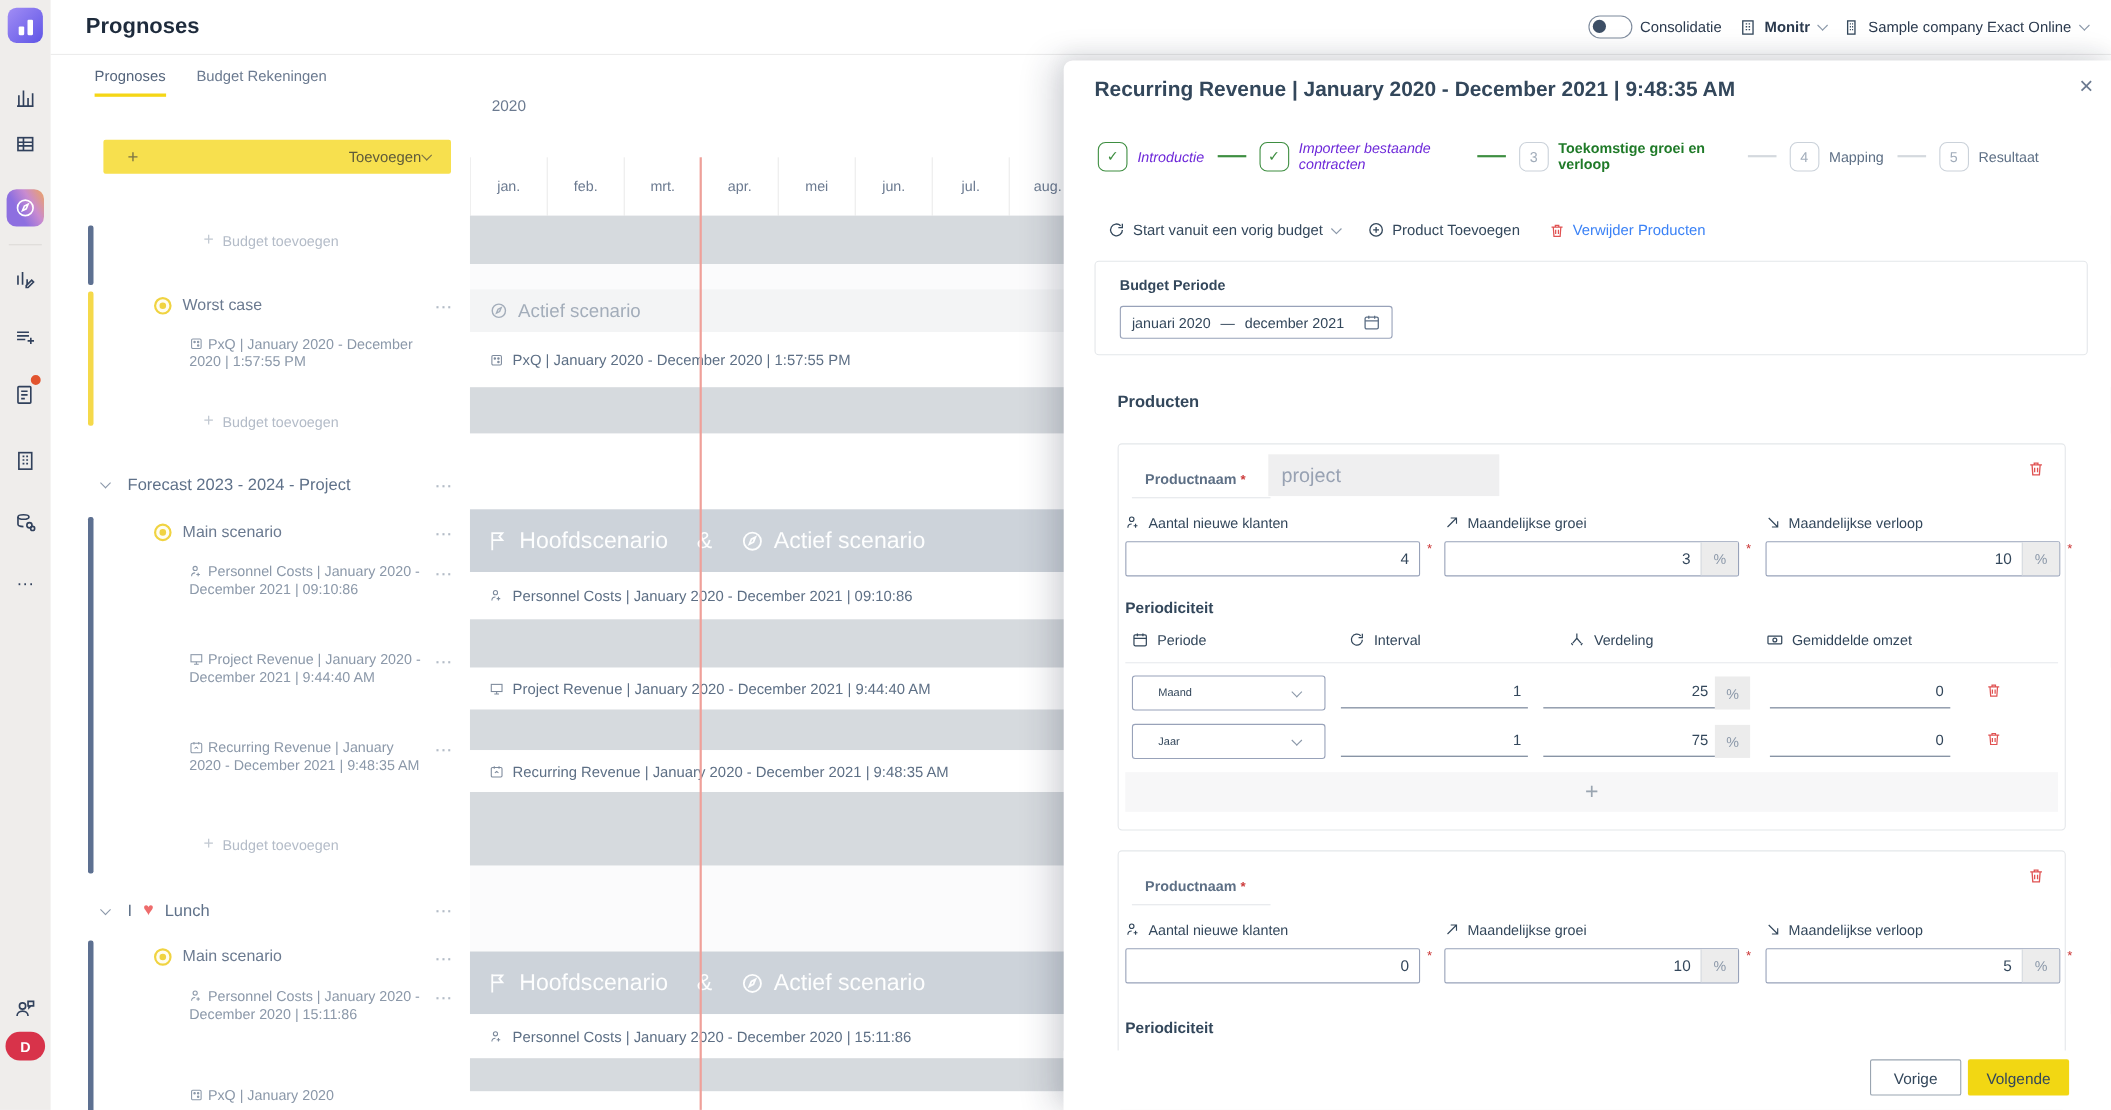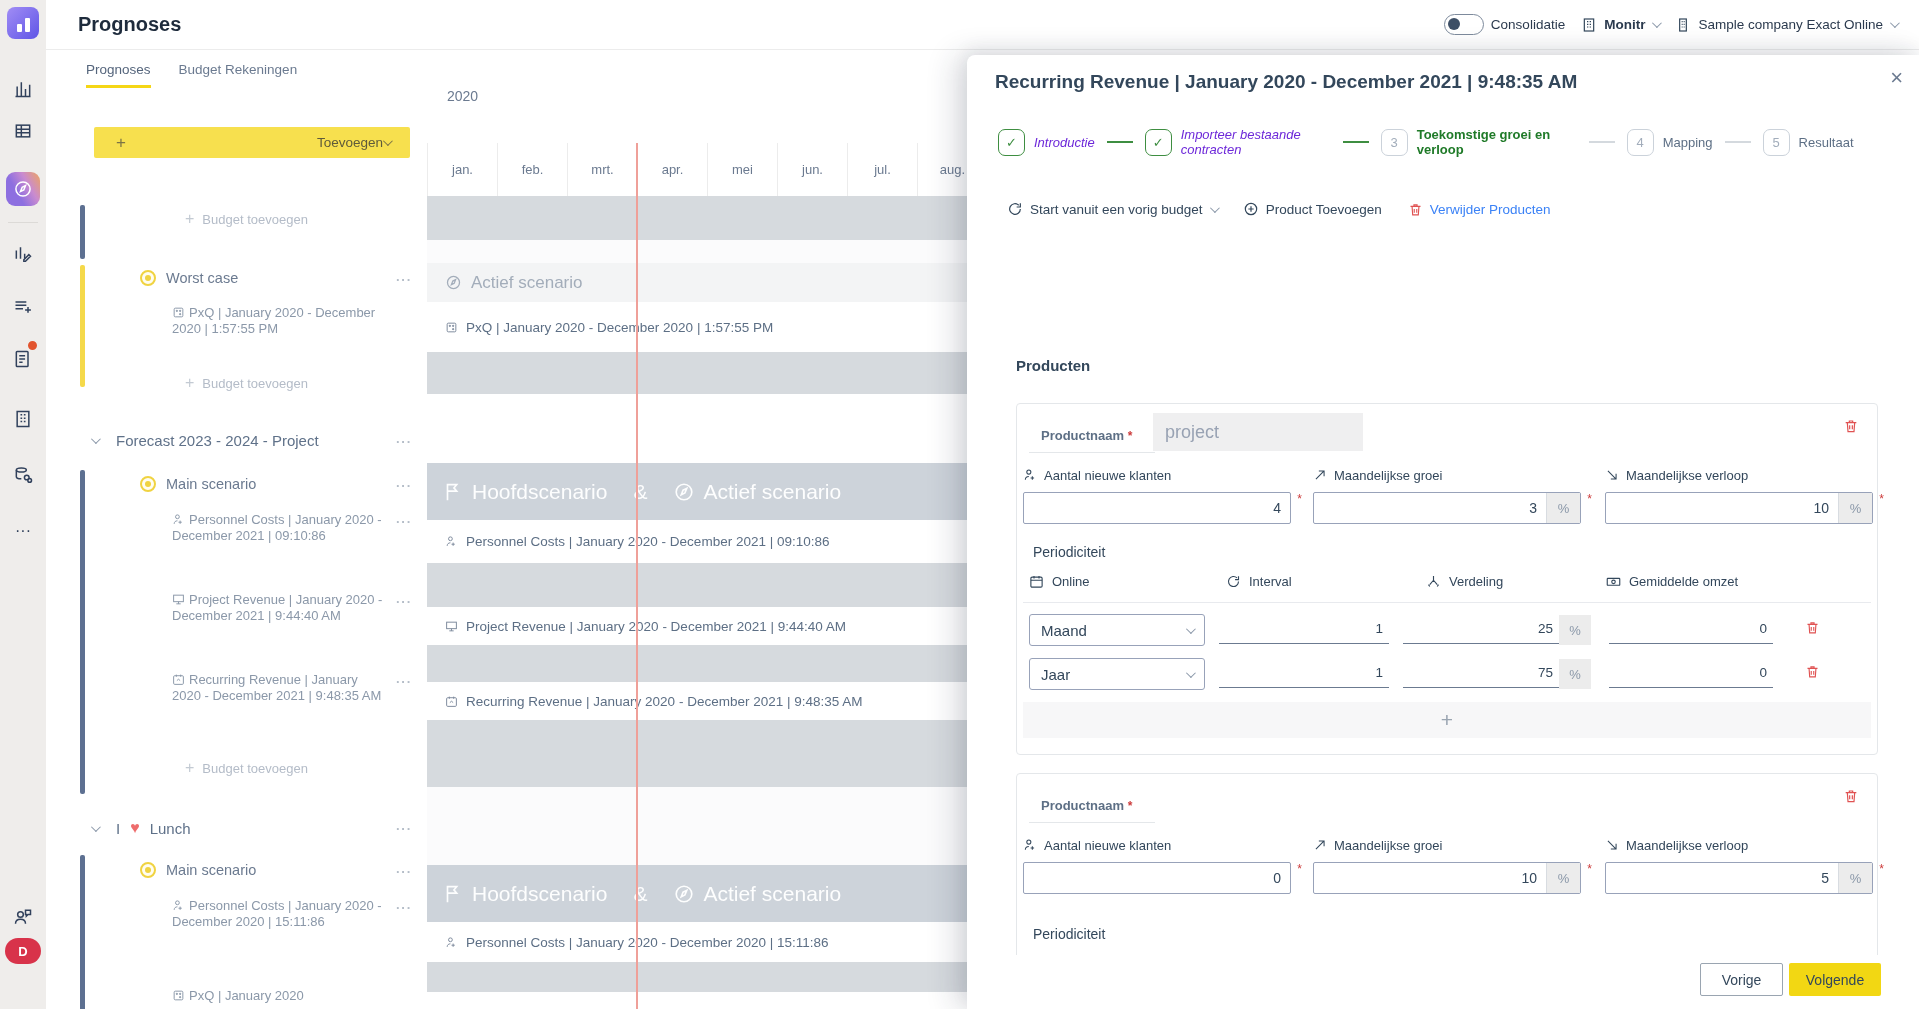--- a/index.html
+++ b/index.html
@@ -110,29 +110,29 @@
   .req { color:#cc3b3b; font-size:12px; }
   .fcol { position:absolute; top:62px; width:268px; }
   .fcol.f1 { left:6px; } .fcol.f2 { left:296px; } .fcol.f3 { left:588px; }
   .flbl { display:flex; align-items:center; gap:7px; font-size:13px; color:#33475b; height:18px; }
   .pinput { position:relative; margin-top:8px; display:flex; border:1px solid #98a2b9; border-radius:2px; height:32px; background:#fff; }
   .pinput input { flex:1; border:none; outline:none; text-align:right; padding-right:9px; font-size:14px; color:#33475b;
     background:transparent; font-family:inherit; min-width:0; }
   .sfx { width:34px; background:#ececec; border-left:1px solid #d8dce1; color:#8b98a9; display:flex; align-items:center;
     justify-content:center; font-size:13px; flex:none; }
   .pinput .req { position:absolute; right:-12px; top:-1px; }
-  .per-h { position:absolute; left:16px; font-size:14px; font-weight:400; }
+  .per-h { position:absolute; left:6px; font-size:14px; font-weight:700; }
   .c1 .per-h { top:140px; } .c2 .per-h { top:152px; }
   .th { position:absolute; top:170px; display:flex; align-items:center; gap:8px; font-size:13px; color:#33475b; }
   .th.h1 { left:12px; } .th.h2 { left:209px; } .th.h3 { left:409px; } .th.h4 { left:589px; }
   .trule { position:absolute; left:6px; right:6px; top:198px; border-top:1px solid #e8eaee; }
   .prow { position:absolute; left:0; right:0; height:34px; }
   .prow.r1 { top:210px; } .prow.r2 { top:254px; }
   .psel { position:absolute; left:12px; width:176px; height:32px; border:1px solid #98a2b9; border-radius:3px;
-    display:flex; align-items:center; font-size:15px; padding:0 11px; color:#33475b; }
+    display:flex; align-items:center; font-size:10px; padding:0 23px; color:#33475b; }
   .psel .chev { margin-left:auto; }
   .uwrap { position:absolute; height:32px; }
   .uin { width:100%; height:30px; border:none; outline:none; border-bottom:1px solid #6b7a90; background:transparent;
     text-align:right; padding-right:6px; font-size:13.5px; color:#33475b; font-family:inherit; }
   .u-int { left:202px; width:170px; } .u-verd { left:386px; width:156px; } .u-avg { left:592px; width:164px; }
   .pctbox { position:absolute; left:542px; top:1px; width:32px; height:30px; background:#ececec; color:#8b98a9;
     display:flex; align-items:center; justify-content:center; font-size:13px; }
   .row-trash { position:absolute; left:788px; top:6px; }
   .addline { position:absolute; left:6px; right:6px; top:298px; height:36px; background:#f7f7f8;
     display:flex; align-items:center; justify-content:center; color:#9aa5b1; font-size:21px; }
@@ -475,20 +475,32 @@
       <span>Product Toevoegen</span>
     </div>
     <div class="mt-item red">
       <svg class="trash" width="15" height="15" viewBox="0 0 24 24" fill="none" stroke="currentColor" stroke-width="1.8">
           <path d="M4 7h16M9.5 7V4.5h5V7M6.5 7l1 13.5h9l1-13.5M10 11v6M14 11v6"></path>
         </svg>
       <span>Verwijder Producten</span>
     </div>
   </div>
 
+  <div class="period-card">
+    <div class="bp-label">Budget Periode</div>
+    <div class="datebox">
+      <span>januari 2020</span>
+      <span>—</span>
+      <span>december 2021</span>
+      <svg width="16" height="16" viewBox="0 0 24 24" fill="none" stroke="currentColor" stroke-width="1.8">
+          <rect x="3" y="5" width="18" height="16" rx="2"></rect>
+          <path d="M8 3v4M16 3v4M3 10h18"></path>
+        </svg>
+    </div>
+  </div>
 
   <div class="ph">Producten</div>
 
   <div class="pcard c1">
     <div class="pname-l">
       <span>Productnaam</span> <span class="req">*</span>
     </div>
     <div class="pname-u"></div>
     <input class="pname-in" value="project" style="">
     <div class="p-trash">
@@ -536,21 +548,21 @@
         <span class="req">*</span>
       </div>
     </div>
 
     <div class="per-h">Periodiciteit</div>
     <div class="th h1">
       <svg width="15" height="15" viewBox="0 0 24 24" fill="none" stroke="#33475b" stroke-width="1.8">
           <rect x="3" y="5" width="18" height="16" rx="2"></rect>
           <path d="M8 3v4M16 3v4M3 10h18"></path>
         </svg>
-      <span>Online</span>
+      <span>Periode</span>
     </div>
     <div class="th h2">
       <svg width="15" height="15" viewBox="0 0 24 24" fill="none" stroke="#33475b" stroke-width="1.8">
           <path d="M20 12a8 8 0 1 1-2.4-5.7M20 3.5V9h-5.5"></path>
         </svg>
       <span>Interval</span>
     </div>
     <div class="th h3">
       <svg width="15" height="15" viewBox="0 0 24 24" fill="none" stroke="#33475b" stroke-width="1.8">
           <path d="M12 3v7M12 10l-6 7M12 10l6 7M4 17l2 3M20 17l-2 3"></path>

